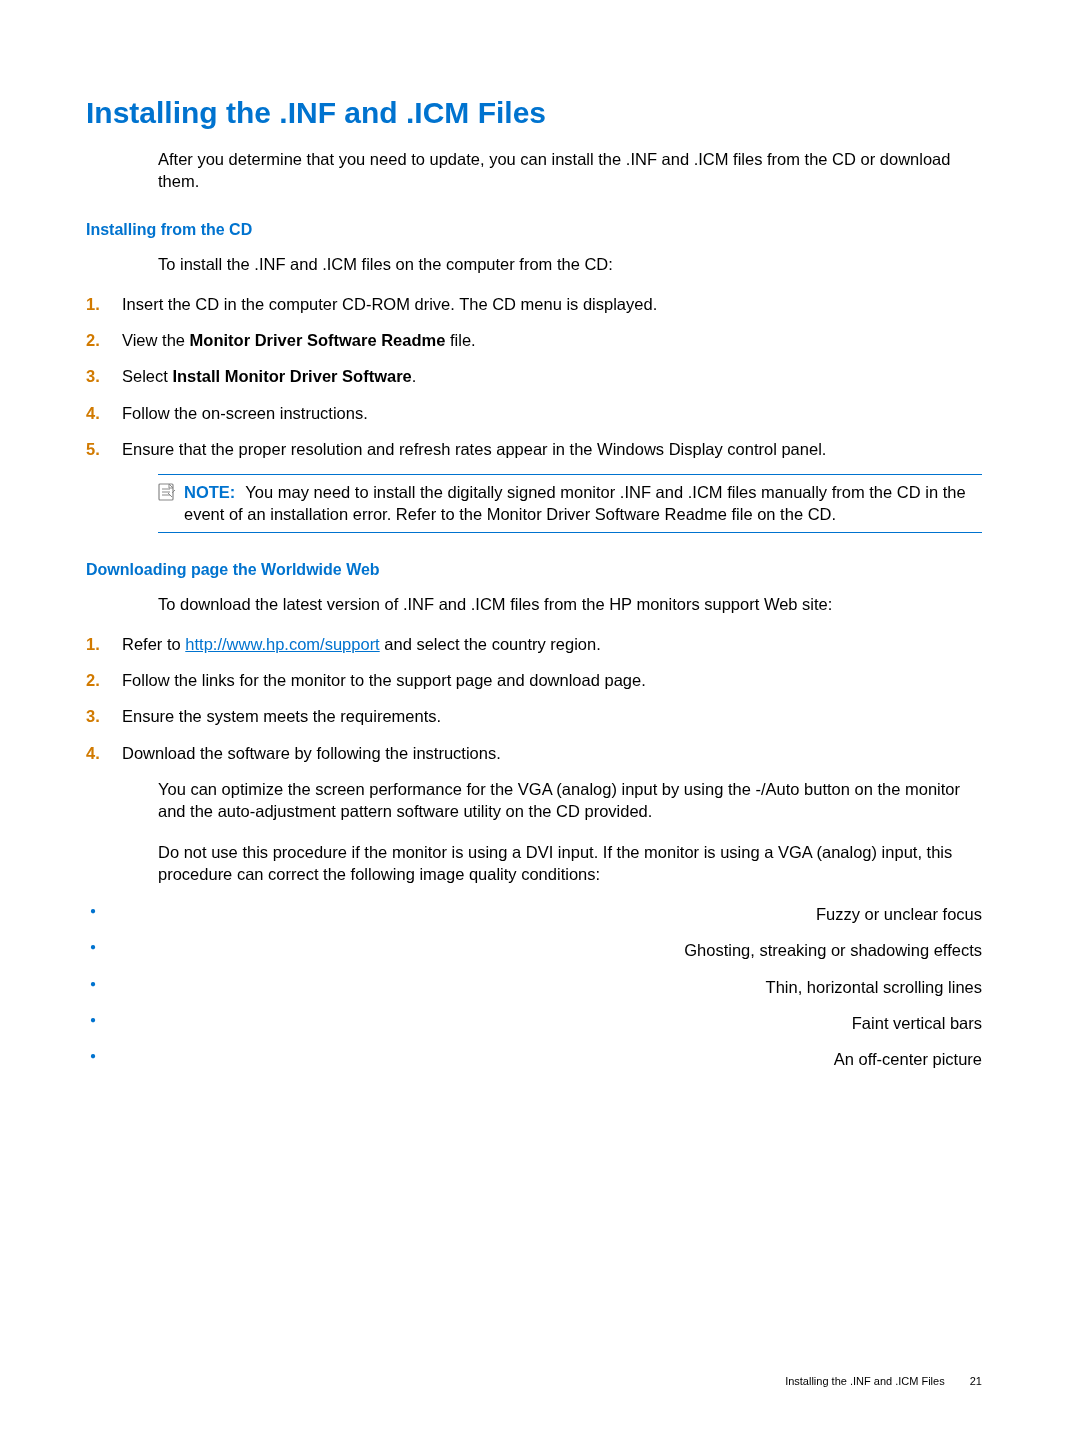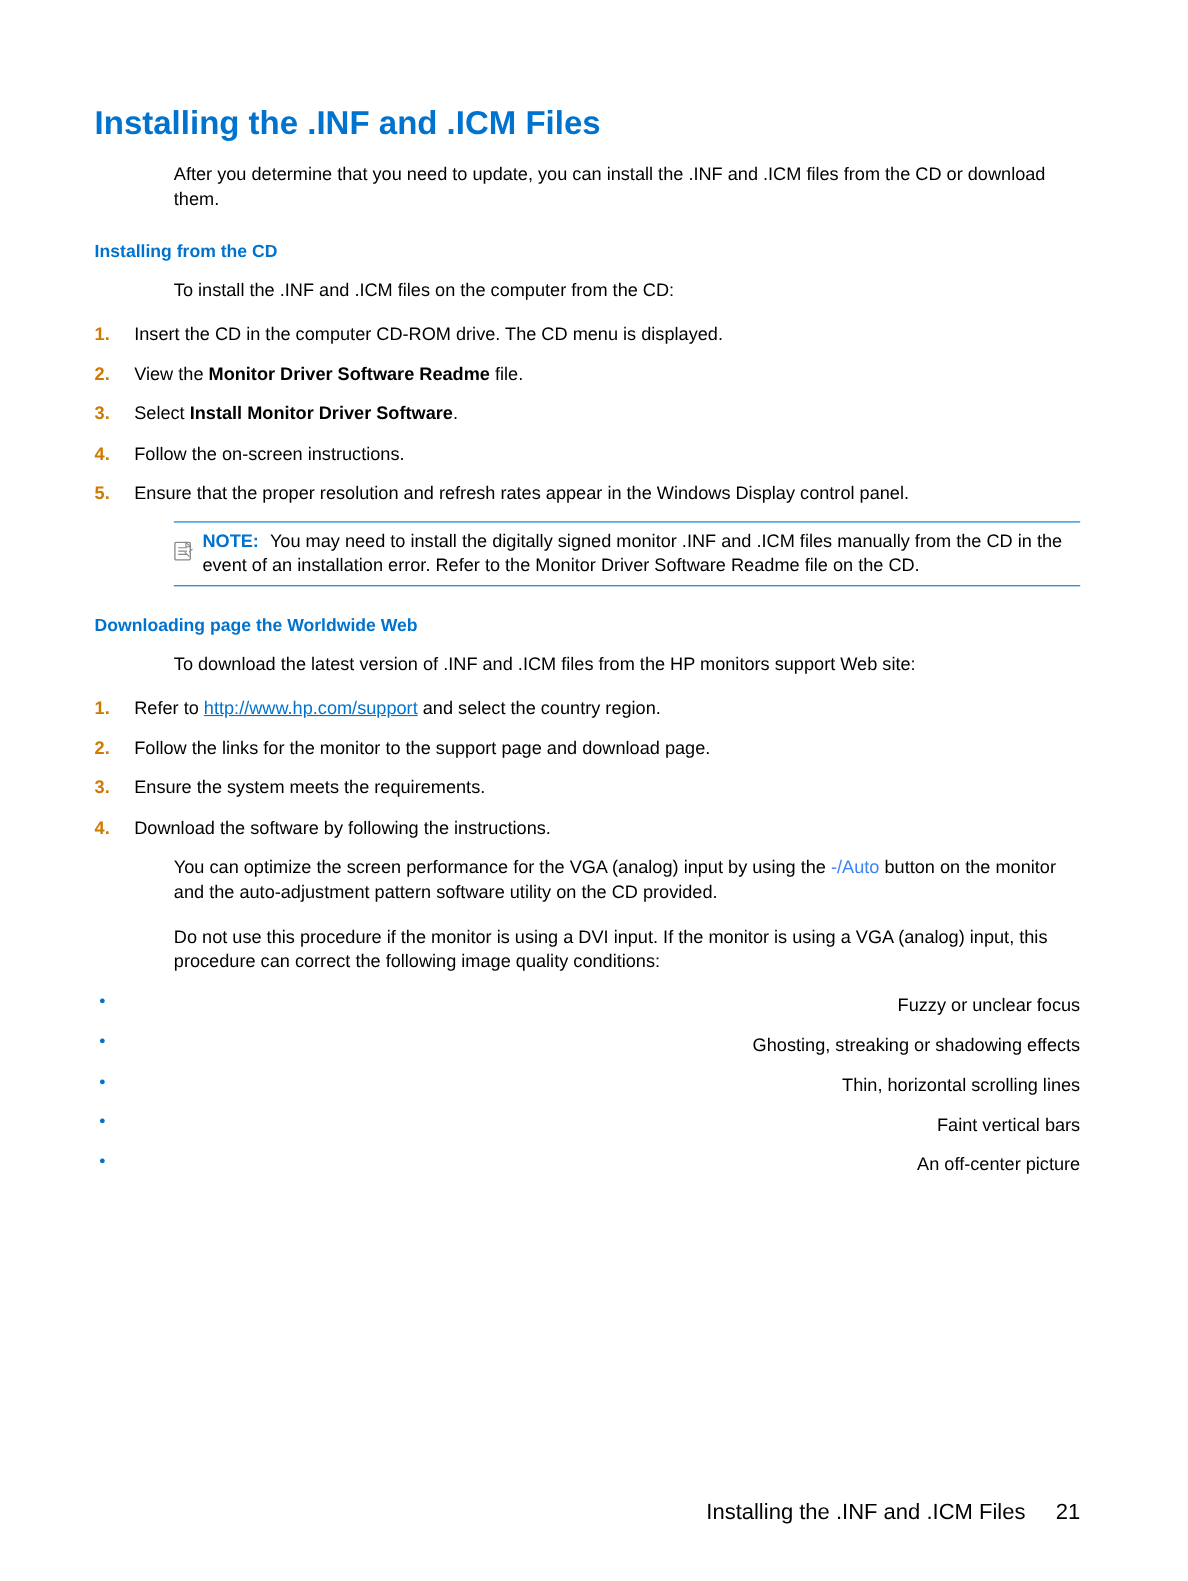--- a/index.html
+++ b/index.html
@@ -7,30 +7,30 @@
   .page { padding: 96px 98px 50px 86px; position: relative; height: 100%; }
   .h1 { color: #0073cf; font-size: 30px; font-weight: bold; margin-bottom: 18px; }
   .h2 { color: #0073cf; font-size: 16px; font-weight: bold; margin-top: 28px; margin-bottom: 14px; }
   .body-indent { margin-left: 72px; font-size: 16.5px; line-height: 1.35; }
   .para { margin-bottom: 18px; }
   ol.numlist { list-style: none; margin-left: 0; padding: 0; }
   ol.numlist > li { position: relative; padding-left: 36px; margin-bottom: 14px; font-size: 16.5px; line-height: 1.35; }
   ol.numlist > li .num { position: absolute; left: 0; top: 0; color: #d17a00; font-weight: bold; }
   .bold { font-weight: bold; }
   .link { color: #0073cf; text-decoration: underline; }
-  .colored { color: #3b82f6; }
-  .note-block { margin-left: 72px; margin-top: 14px; border-top: 1.5px solid #0073cf; border-bottom: 1.5px solid #0073cf; padding: 6px 0 6px 0; display: flex; align-items: center; font-size: 16.5px; line-height: 1.35; }
+  .colored { color: #000000; }
+  .note-block { margin-left: 72px; margin-top: 14px; border-top: 1.5px solid #0073cf; border-bottom: 1.5px solid #0073cf; padding: 6px 0 6px 0; display: flex; align-items: flex-start; font-size: 16.5px; line-height: 1.35; }
   .note-icon { flex: 0 0 auto; margin-right: 8px; margin-top: 2px; }
   .note-label { color: #0073cf; font-weight: bold; margin-right: 10px; }
   .note-text { flex: 1; }
   ul.bullets { list-style: none; margin-left: 0; padding: 0; }
   ul.bullets > li { position: relative; padding-left: 36px; margin-bottom: 14px; font-size: 16.5px; line-height: 1.35; text-align: right; }
   ul.bullets > li::before { content: "●"; position: absolute; left: 4px; top: 1px; color: #0073cf; font-size: 10px; }
   .section-gap-top { margin-top: 40px; }
-  .footer { position: absolute; bottom: 50px; right: 98px; font-size: 20px; }
+  .footer { position: absolute; bottom: 50px; right: 98px; font-size: 11px; }
   .footer-title { margin-right: 22px; }
 </style>
 </head>
 <body>
 
 <div class="page">
 
   <div class="h1">Installing the .INF and .ICM Files</div>
   <div class="body-indent para">After you determine that you need to update, you can install the .INF and .ICM files from the CD or download them.</div>
 

